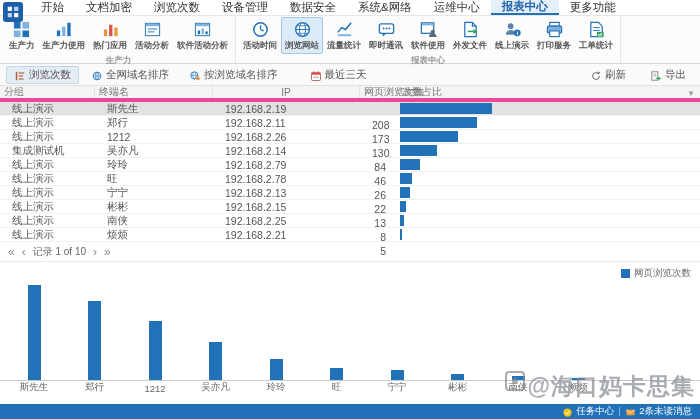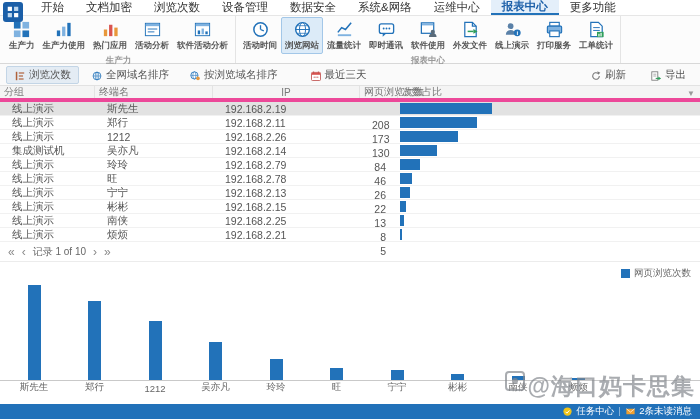--- a/index.html
+++ b/index.html
@@ -49,21 +49,21 @@
   
   .chart { position:relative; height:134px; background:#fff; }
   .legend { position:absolute; top:5px; right:9px; display:flex; align-items:center; gap:4px; font-size:9.5px; color:#666; }
   .swatch { width:9px; height:9px; background:#2272b9; }
   .plot { position:absolute; left:0; right:0; top:18px; bottom:15px; border-bottom:1px solid #c9c9c9; }
   .vbar { position:absolute; bottom:0; width:13px; background:#2272b9; }
   .xlabel { position:absolute; bottom:2px; font-size:9.5px; color:#666; transform:translateX(-50%); white-space:nowrap; }
   
   .statusbar { position:absolute; left:0; right:0; bottom:0; height:15px; background:#2171b9; color:#fff;
     display:flex; align-items:center; justify-content:flex-end; gap:5px; padding:0 8px; font-size:9.5px; }
-  .statusbar .sb-item { display:flex; align-items:center; gap:3px; cursor:pointer; }
+  .statusbar .sb-item { display:flex; align-items:flex-end; gap:3px; cursor:pointer; }
   .sb-divider { width:1px; height:9px; background:rgba(255,255,255,.45); }
   
   .watermark { position:absolute; right:5px; bottom:17px; z-index:6; display:flex; align-items:flex-start; gap:3px;
     font-size:23px; font-weight:bold; color:#85898f; opacity:.7; letter-spacing:1px; pointer-events:none; }
   .wm-glyph { width:20px; height:20px; border:2.5px solid #85898f; border-radius:4px; position:relative; }
   .wm-glyph::after { content:""; position:absolute; left:5px; top:5px; width:6px; height:6px; border-radius:50%; background:#85898f; }
   .ic { display:inline-flex; align-items:center; justify-content:center; }
 </style>
 </head>
 <body>

